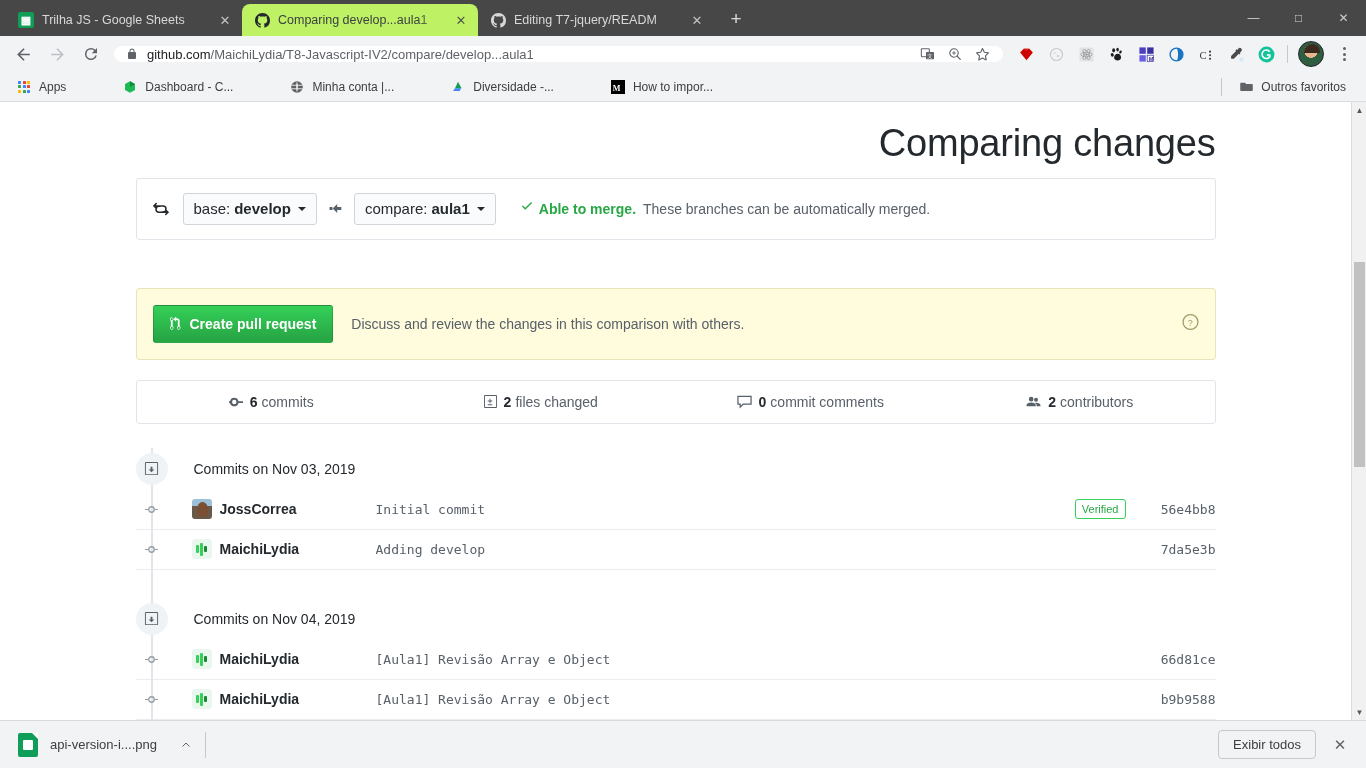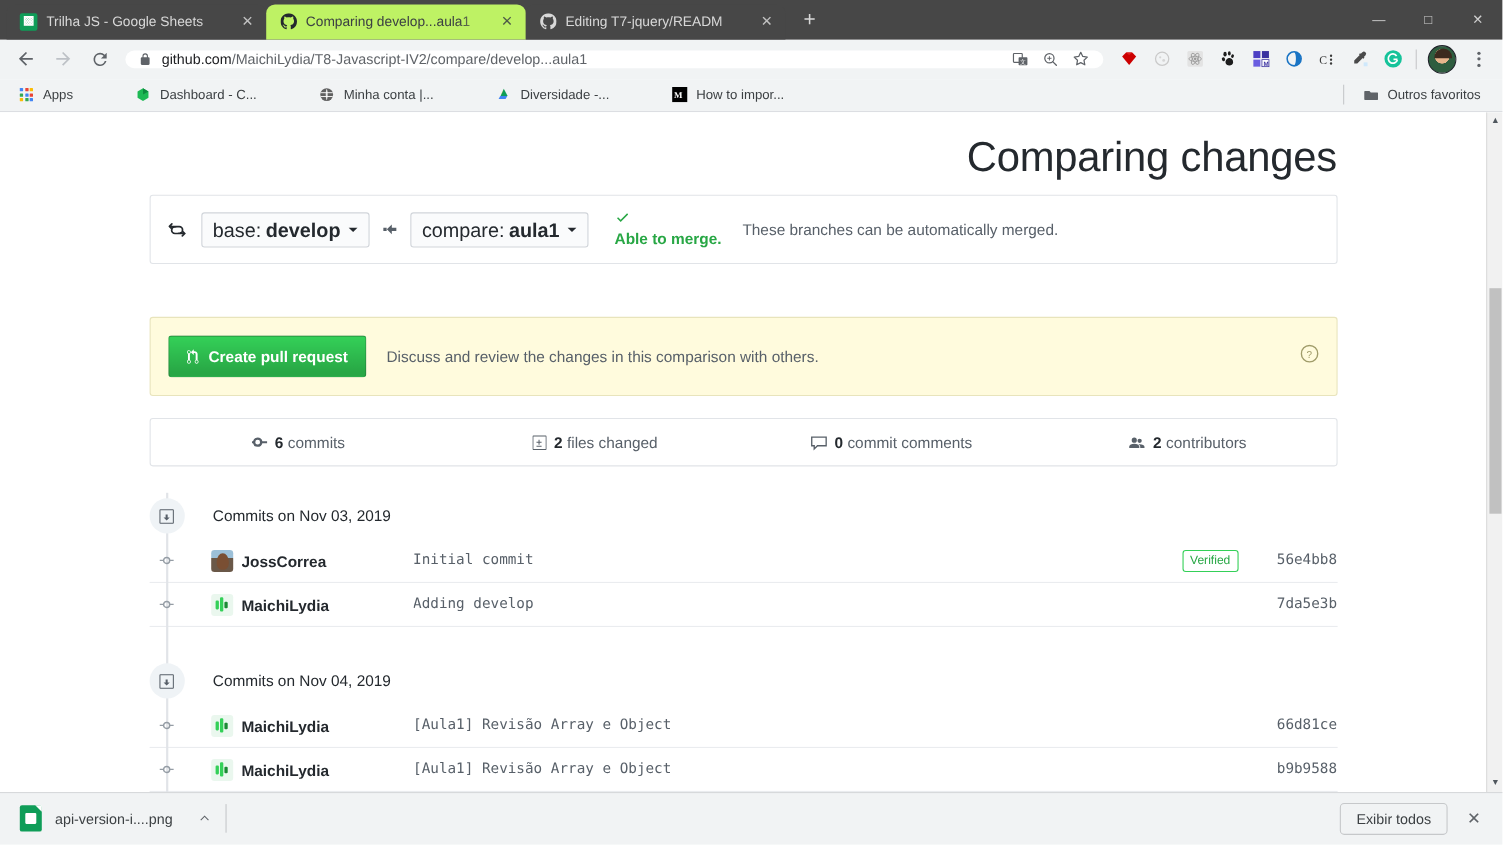--- a/index.html
+++ b/index.html
@@ -131,32 +131,32 @@
   .subtitle a { color: #0366d6; text-decoration: none; }
 
   .compare-bar {
     border: 1px solid #e1e4e8; border-radius: 3px;
     background: #fff; padding: 14px 16px;
     display: flex; align-items: center; margin-bottom: 20px;
   }
   .swap-icon { color: #24292e; margin-right: 14px; display: flex; align-items: center; }
   .branch-btn {
     border: 1px solid #d1d5da; border-radius: 3px; background: #fafbfc;
-    padding: 5px 10px; font-size: 18px; color: #24292e; display: flex;
+    padding: 5px 10px; font-size: 15px; color: #24292e; display: flex;
     align-items: center; line-height: 20px;
   }
   .branch-btn b { font-weight: 600; margin-left: 4px; }
   .caret {
     display: inline-block; width: 0; height: 0; margin-left: 7px;
     border-left: 4px solid transparent; border-right: 4px solid transparent;
     border-top: 4px solid #24292e;
   }
   .arrow-left { margin: 0 11px; color: #586069; display: flex; align-items: center; }
   .merge-status { margin-left: 24px; font-size: 14px; color: #586069; display: flex; align-items: center; }
-  .merge-ok { color: #28a745; font-weight: 600; margin-right: 19px; display: flex; align-items: flex-start; flex-direction: column; }
+  .merge-ok { color: #28a745; font-weight: 600; margin-right: 7px; display: flex; align-items: flex-end; }
   .merge-ok .chk { margin-right: 5px; }
 
   .pr-banner {
     background: #fffbdd; border: 1px solid #e8e4bc; border-radius: 3px;
     padding: 16px; display: flex; align-items: center; margin-bottom: 20px;
     position: relative;
     margin-top: 48px;
   }
   .btn-green {
     background: linear-gradient(180deg, #34d058 0%, #28a745 90%);

